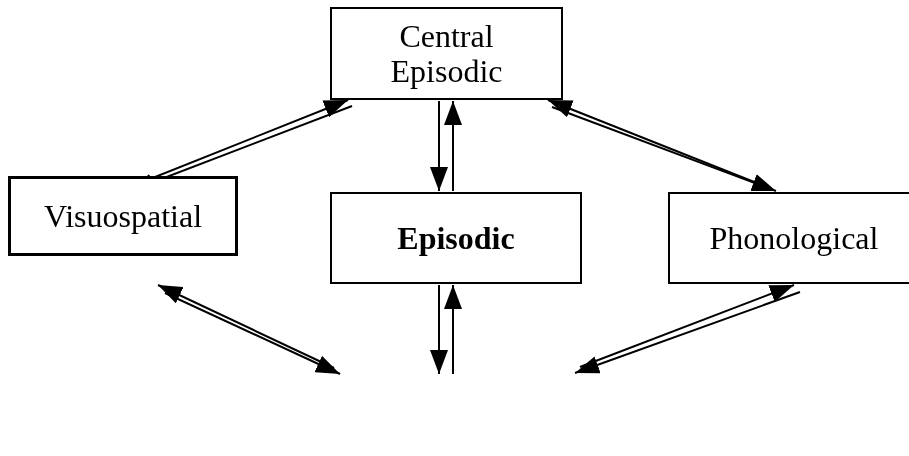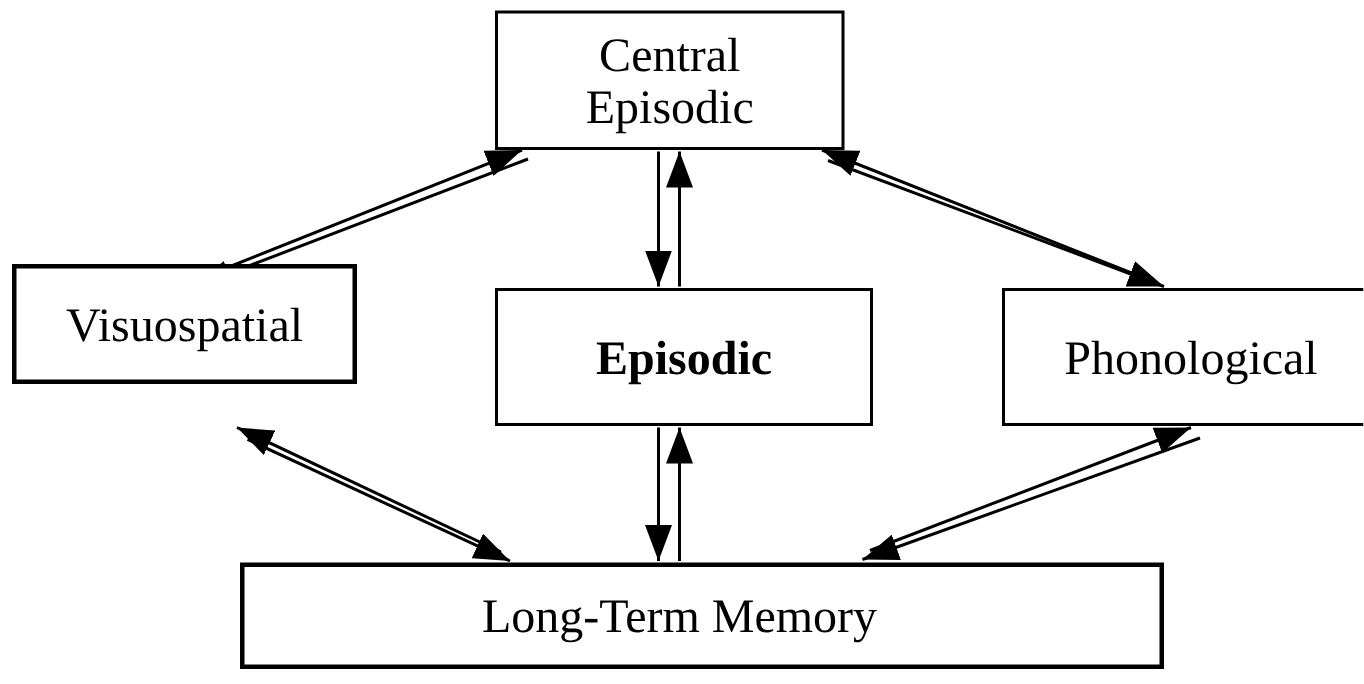--- a/index.html
+++ b/index.html
@@ -98,17 +98,14 @@
   </div>
 
   <div class="node node-eb">
     <span>Episodic</span>
   </div>
 
   <div class="node node-pl">
     <span>Phonological</span>
   </div>
 
-  <div class="node node-ltm thick">
-    <span>Long-Term Memory</span>
-  </div>
 
 </div>
 
 </body></html>

